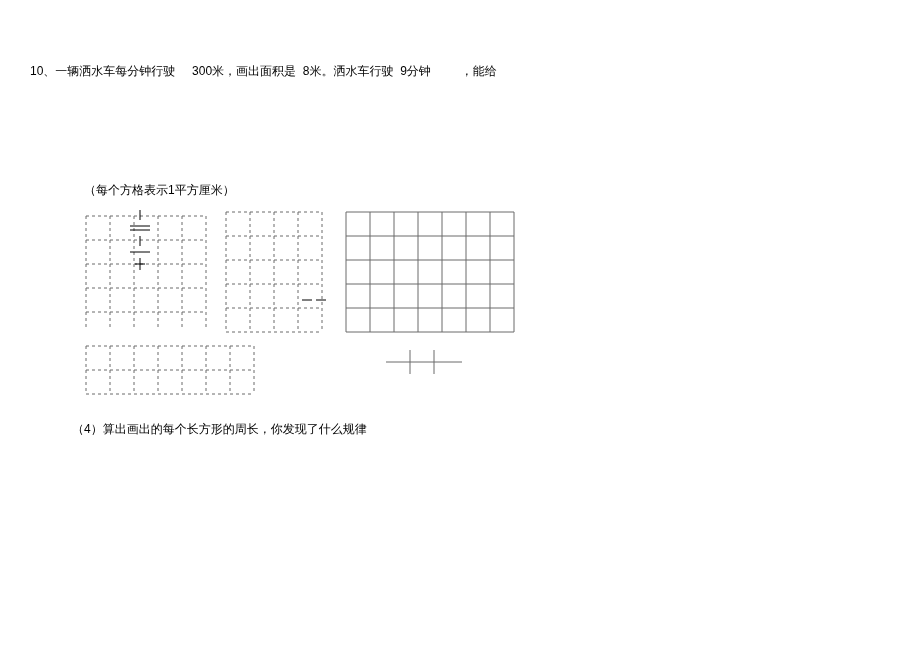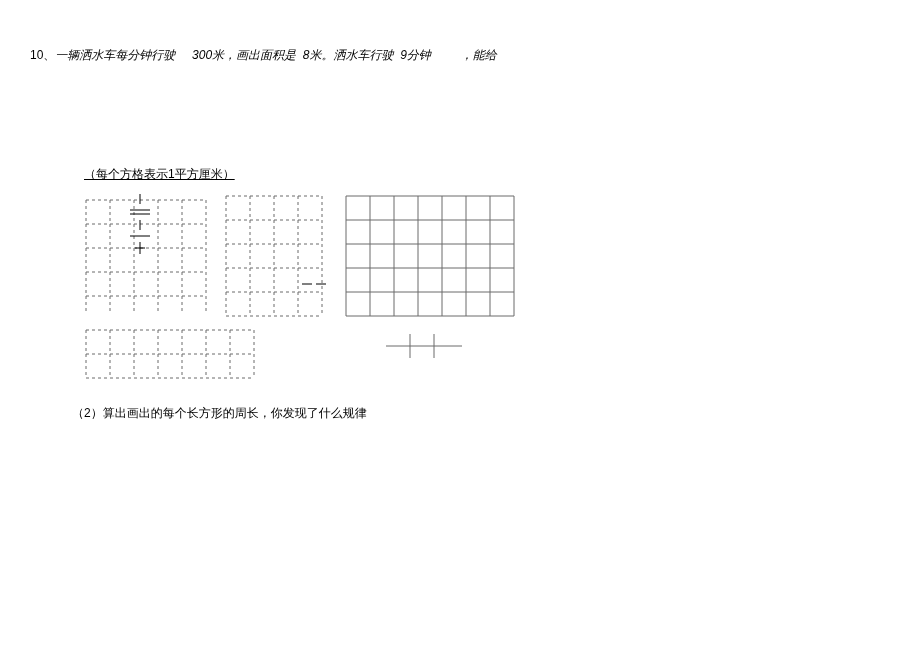--- a/index.html
+++ b/index.html
@@ -10,43 +10,43 @@
     background: #ffffff;
     font-family: "SimSun", "Microsoft YaHei", sans-serif;
     font-size: 12px;
     color: #000;
     line-height: 1.9;
     overflow: hidden;
   }
   .page {
     padding: 44px 30px 0 30px;
     box-sizing: border-box;
+    margin-top: 16px;
   }
   .q10 {
     display: flex;
     align-items: flex-start;
   }
   .q10 .num {
     flex: 0 0 auto;
     white-space: nowrap;
   }
   .q10 .body {
     flex: 1 1 auto;
   }
-  .q10 .line1 span { white-space: pre; font-style: italic; }
+  .q10 .line1 span { white-space: pre; }
   .q10 .line2 { margin-left: 0; }
 
   .q11 {
     margin-top: 96px;
   }
   .q11-line1 .gap { display:inline-block; width:12px; }
   .q11-sub {
     margin-top: 10px;
     margin-left: 54px;
-    text-decoration: underline;
   }
 
   .grids {
     margin-top: 8px;
     margin-left: 54px;
     position: relative;
     width: 500px;
     height: 192px;
   }
 
@@ -178,16 +178,16 @@
 
       <svg class="grid" style="left:300px; top:138px;" width="80" height="30">
         <g>
           <line x1="2" y1="14" x2="78" y2="14"></line>
           <line x1="26" y1="2" x2="26" y2="26"></line>
           <line x1="50" y1="2" x2="50" y2="26"></line>
         </g>
       </svg>
     </div>
 
-    <div class="q11-part2">（2）算出画出的每个长方形的周长，你发现了什么规律</div>
+    <div class="q11-part2">（4）算出画出的每个长方形的周长，你发现了什么规律</div>
   </div>
 
 </div>
 
 </body></html>

